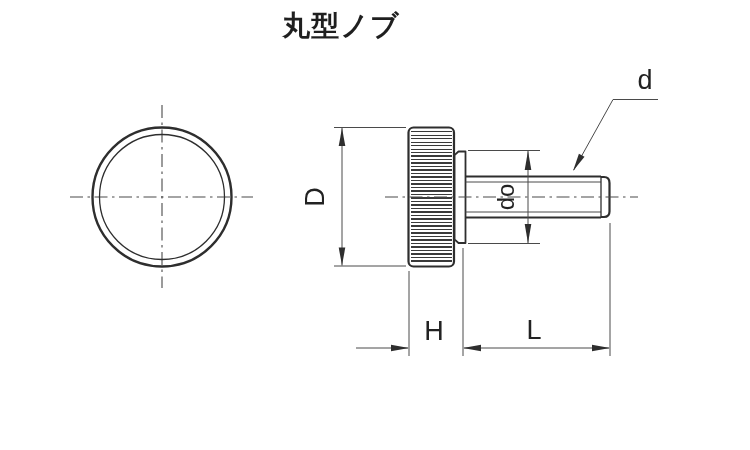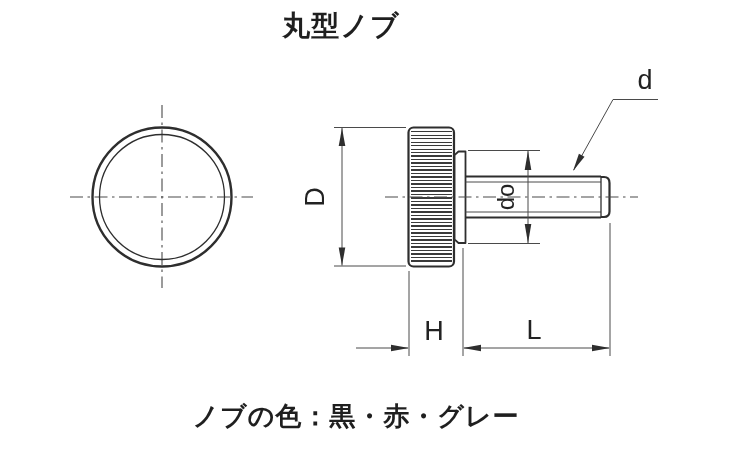--- a/index.html
+++ b/index.html
@@ -87,15 +87,14 @@
       <line class="dimline" x1="356" y1="348" x2="408" y2="348"></line>
       <line class="dimline" x1="464" y1="348" x2="609" y2="348"></line>
       <polygon class="arrow" points="409,348 391,344.7 391,351.3"></polygon>
       <polygon class="arrow" points="463,348 481,344.7 481,351.3"></polygon>
       <polygon class="arrow" points="610,348 592,344.7 592,351.3"></polygon>
       <text class="dim-label" x="434" y="340" text-anchor="middle">H</text>
       <text class="dim-label" x="534" y="339" text-anchor="middle">L</text>
     </g>
   </svg>
 
-  <div id="footer" class="jp-text">ノブの色：黒・赤・グレー</div>
 
 </div>
 
 </body></html>

